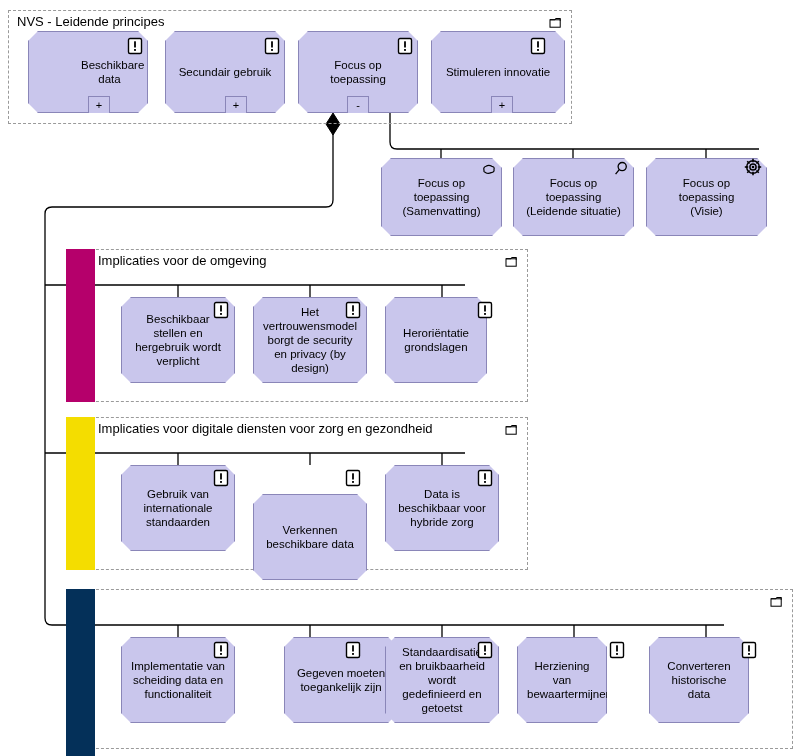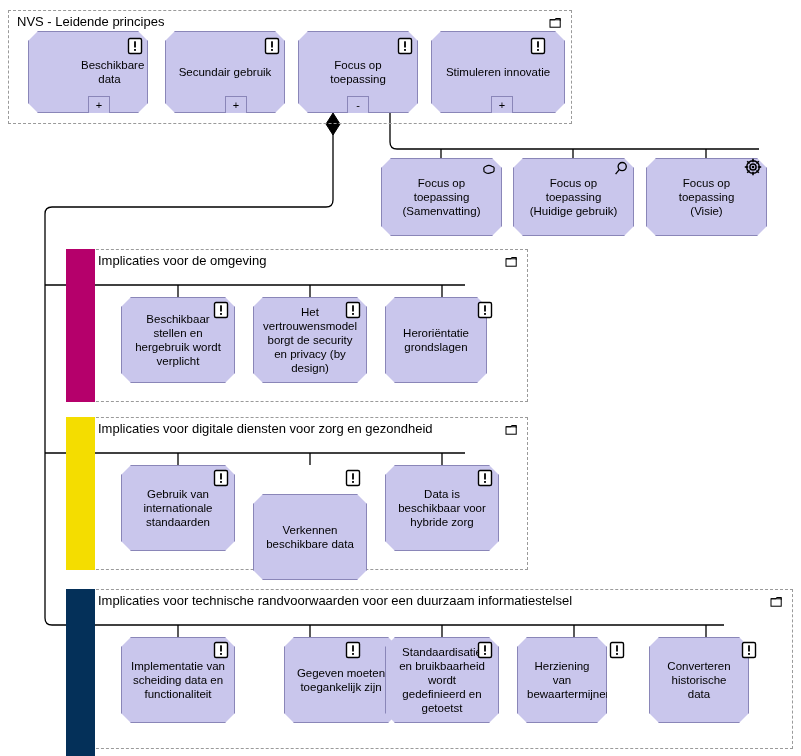--- a/index.html
+++ b/index.html
@@ -181,21 +181,21 @@
   <div class="node-label">
     <span>Focus op toepassing</span><br><span>(Samenvatting)</span>
   </div>
 </div>
 <svg class="node-icon" style="left:480px; top:161px;" viewBox="0 0 18 18">
   <path d="M4,9.3 Q3,6.2 6,5.3 Q8.8,3.3 11.8,5.3 Q14.8,5.6 14,8.6 Q14.6,11.2 11.2,11.6 Q8,13.2 5.4,11.4 Q3.6,11.2 4,9.3 Z" fill="none" stroke="#000" stroke-width="1.2"></path>
 </svg>
 
 <div class="node" style="left:513px; top:158px; width:121px; height:78px;">
   <div class="node-label">
-    <span>Focus op toepassing</span><br><span>(Huidige gebruik)</span>
+    <span>Focus op toepassing</span><br><span>(Leidende situatie)</span>
   </div>
 </div>
 <svg class="node-icon" style="left:612px; top:160px;" viewBox="0 0 18 18">
   <circle cx="10.2" cy="6.6" r="4.1" fill="none" stroke="#000" stroke-width="1.3"></circle>
   <line x1="7.2" y1="9.6" x2="3.6" y2="14.2" stroke="#000" stroke-width="1.3"></line>
 </svg>
 
 <div class="node" style="left:646px; top:158px; width:121px; height:78px;">
   <div class="node-label">
     <span>Focus op toepassing</span><br><span>(Visie)</span>
@@ -281,21 +281,20 @@
 <div class="node" style="left:385px; top:465px; width:114px; height:86px;">
   <div class="node-label">Data is beschikbaar voor hybride zorg</div>
 </div>
 <svg class="node-icon" style="left:476px; top:469px;" viewBox="0 0 18 18">
   <rect x="2.5" y="1.5" width="13" height="15" rx="1.5" fill="#fff" stroke="#000" stroke-width="1.4"></rect>
   <rect x="8.1" y="4.3" width="1.8" height="6.2" fill="#000"></rect>
   <rect x="8.1" y="12" width="1.8" height="1.9" fill="#000"></rect>
 </svg>
 
 <div class="group" style="left:66px; top:589px; width:727px; height:160px;">
-  <div class="group-title" style="left:31px;">Implicaties voor technische randvoorwaarden voor een duurzaam informatiestelsel</div>
   <svg class="group-folder-icon" viewBox="0 0 16 14">
     <path d="M1,3 L6,3 L7.5,1.5 L12,1.5 L12,4" fill="none" stroke="#000" stroke-width="1.1"></path>
     <rect x="1" y="3" width="11" height="8" fill="none" stroke="#000" stroke-width="1.1"></rect>
   </svg>
 </div>
 <div class="colorbar" style="left:66px; top:589px; width:29px; height:167px; background:#043059;"></div>
 
 <div class="node" style="left:121px; top:637px; width:114px; height:86px;">
   <div class="node-label">Implementatie van scheiding data en functionaliteit</div>
 </div>

